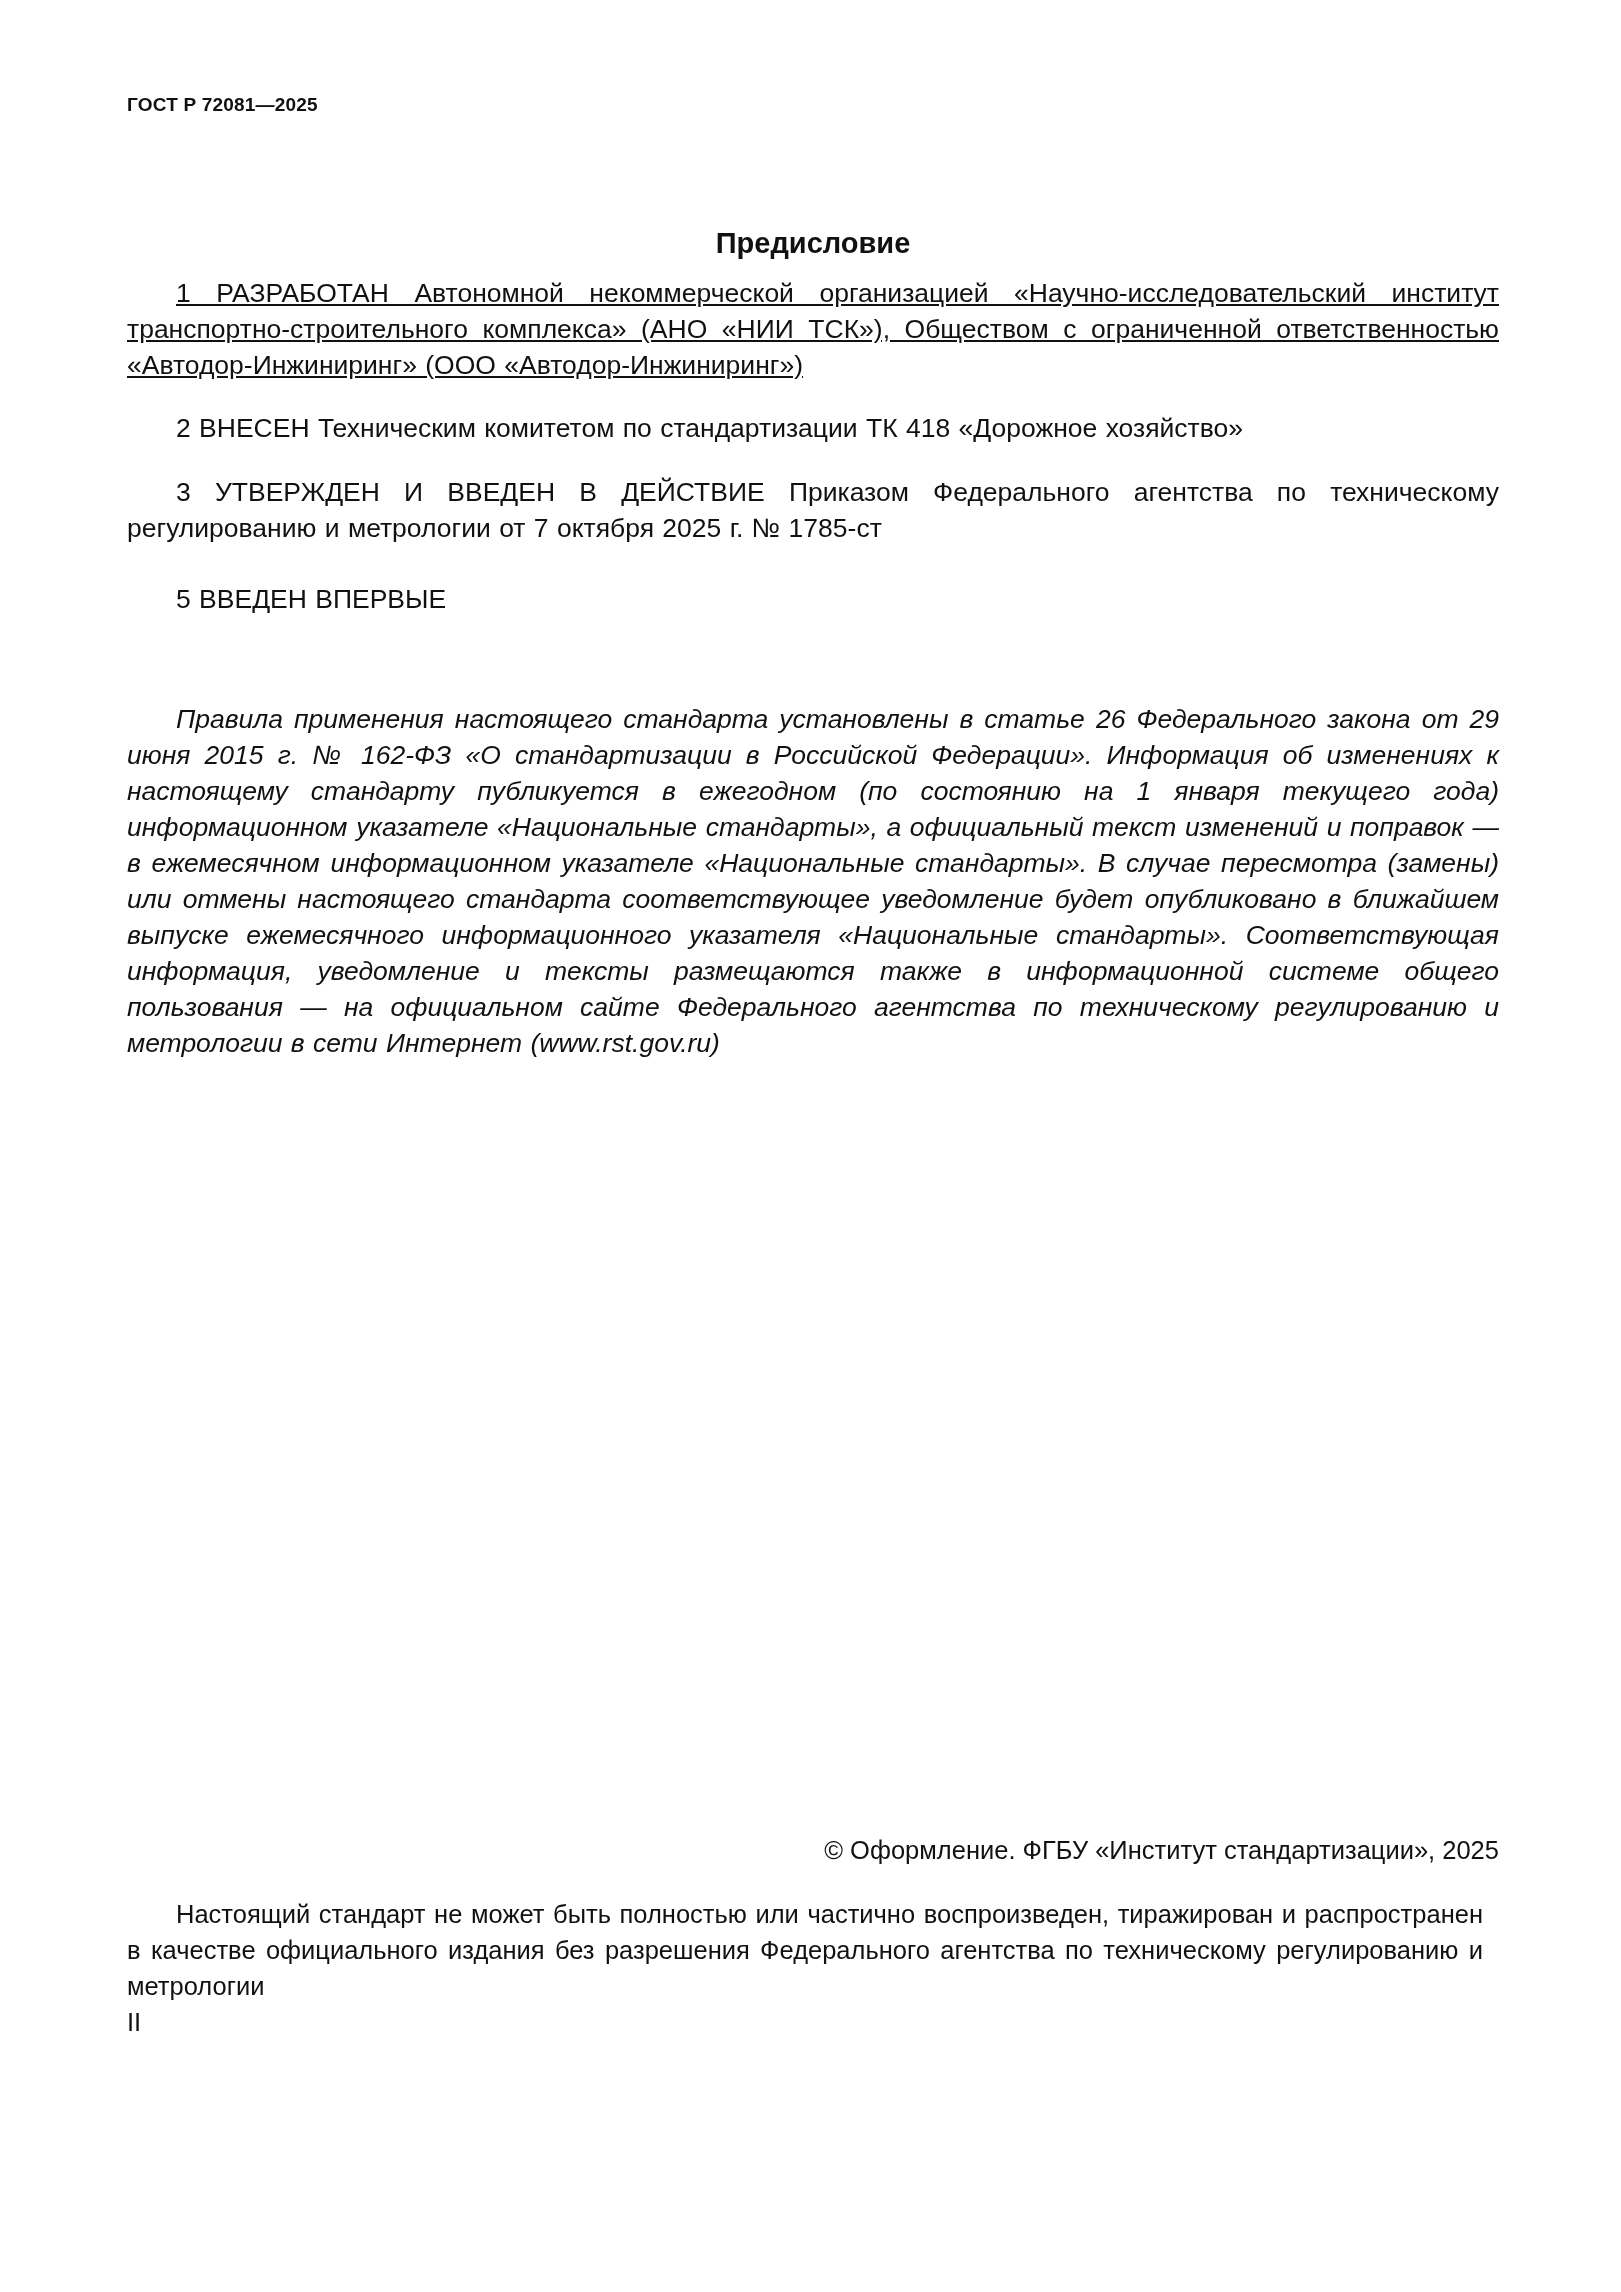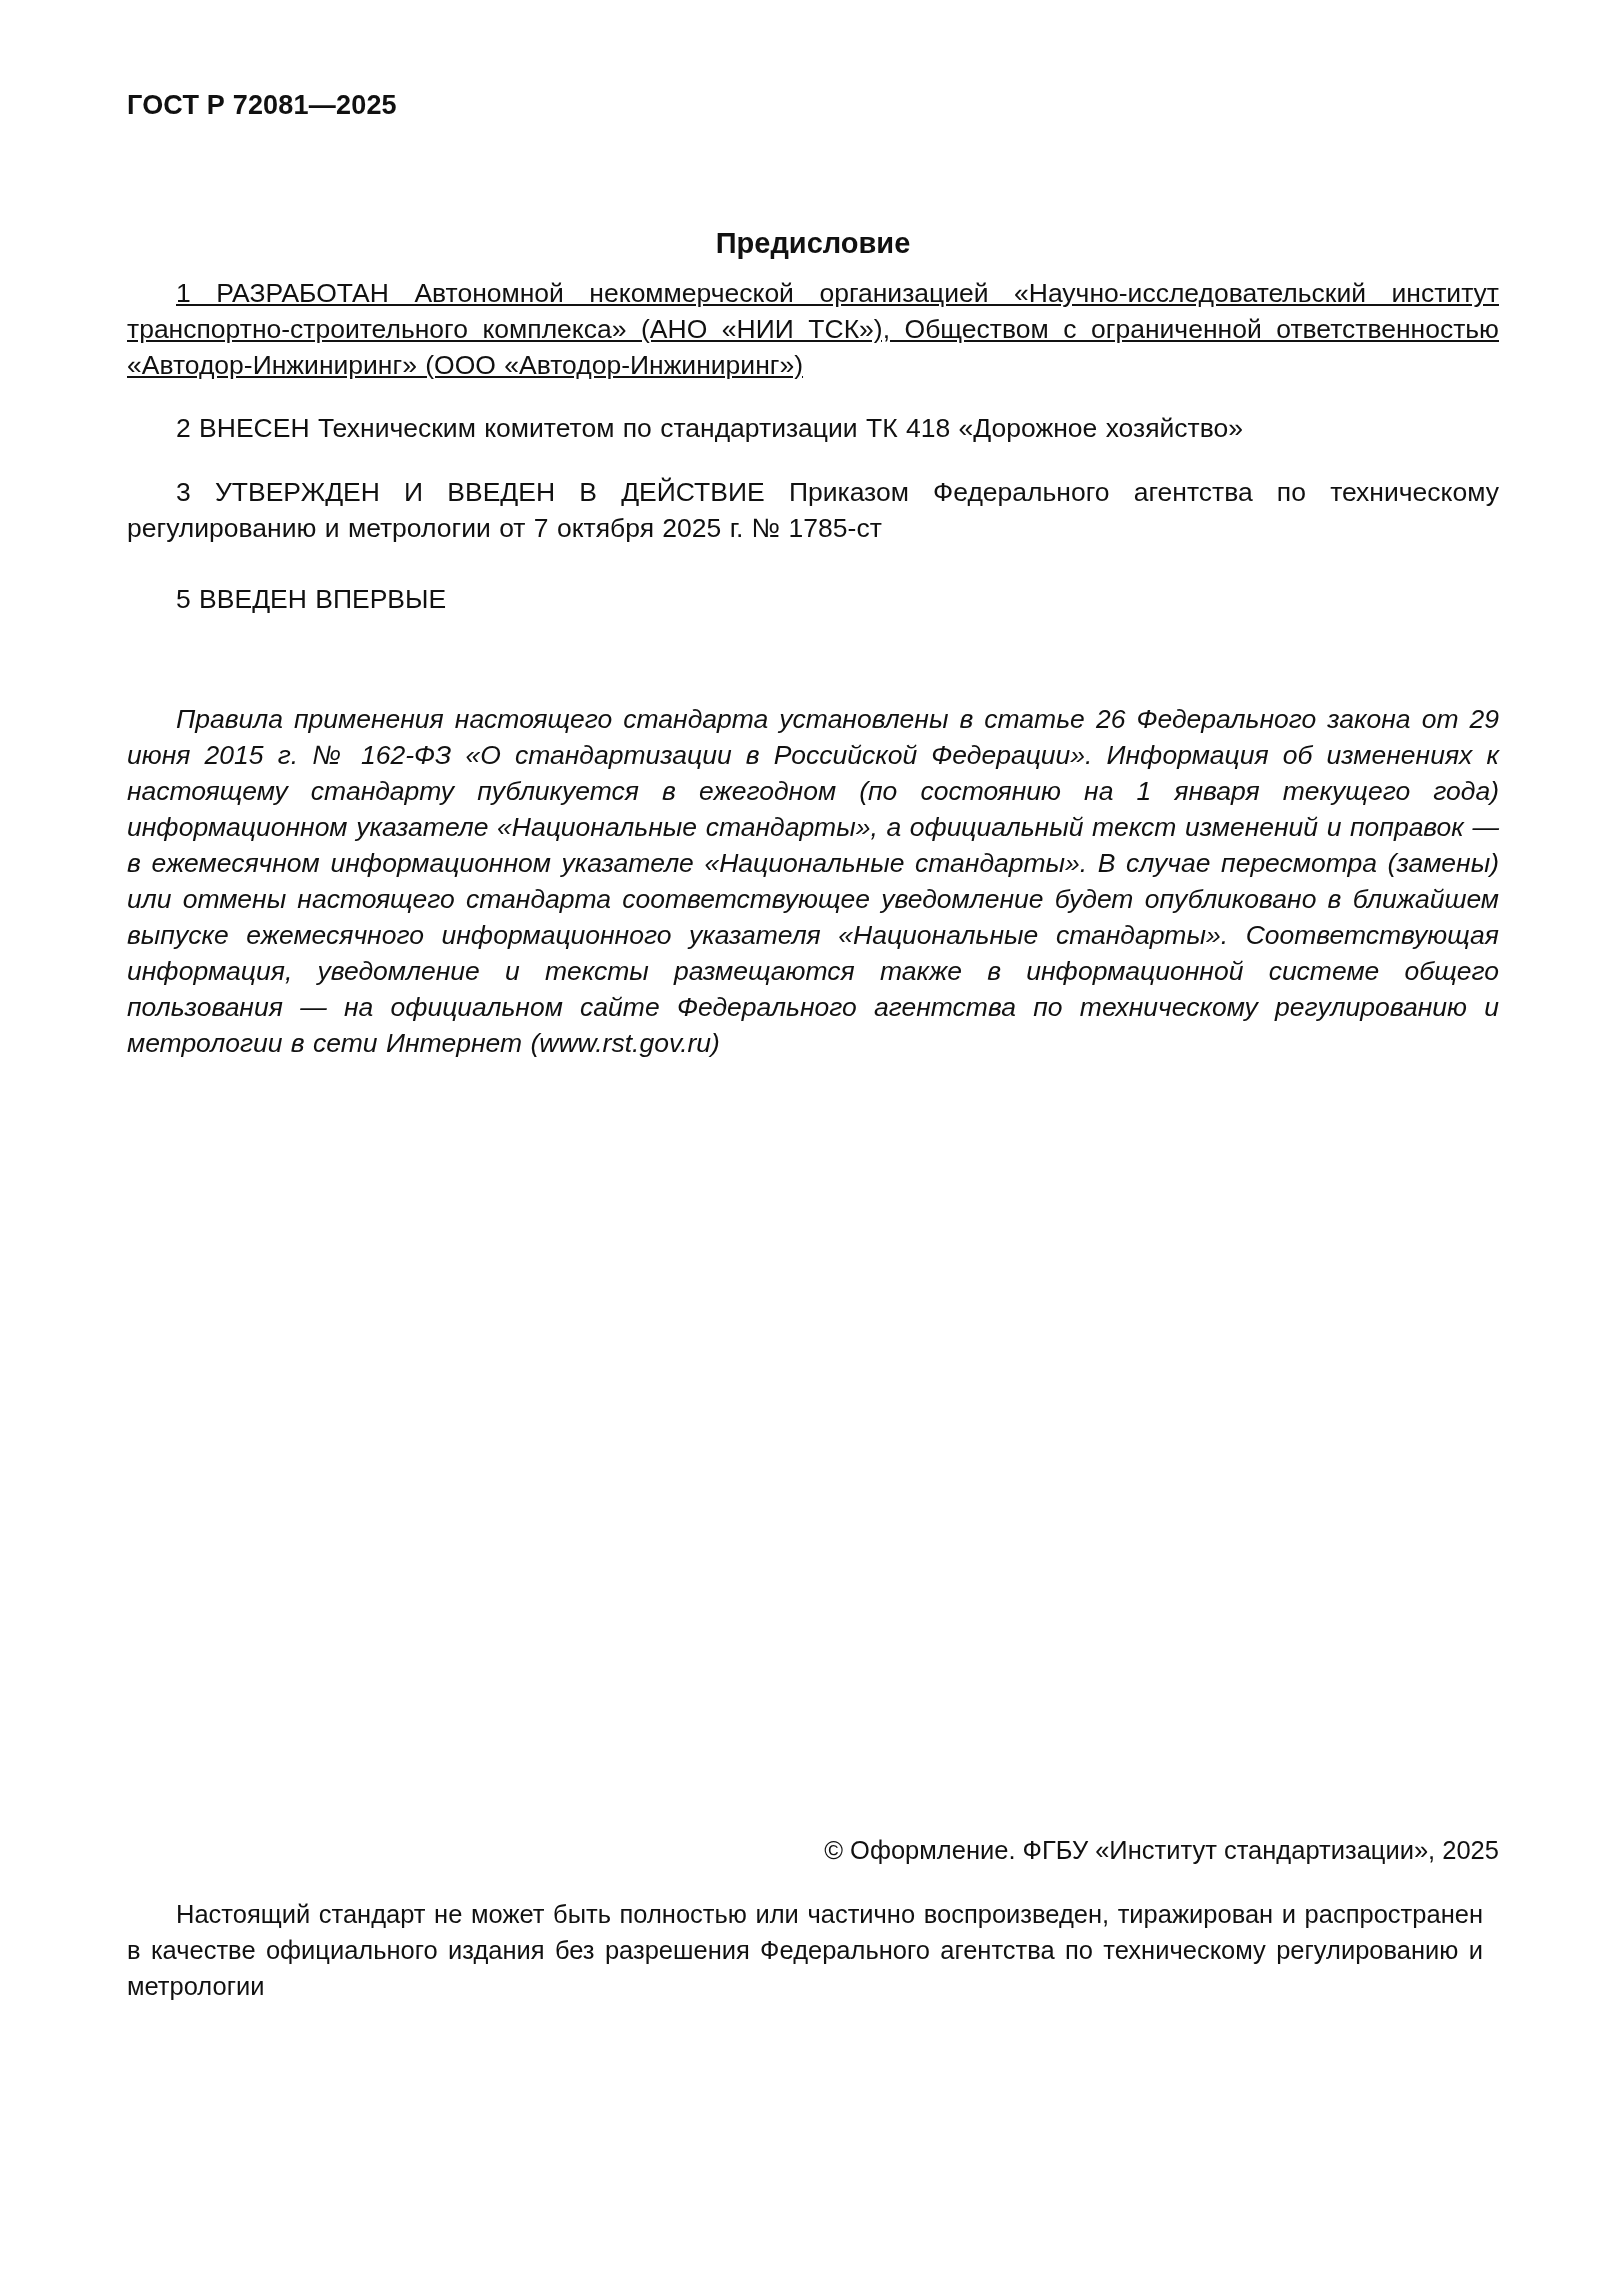--- a/index.html
+++ b/index.html
@@ -12,21 +12,21 @@
     width: 1621px;
     height: 2293px;
     background: #ffffff;
     color: #111111;
     font-family: "Liberation Sans", sans-serif;
     box-sizing: border-box;
     padding: 90px 122px 0 127px;
     overflow: hidden;
   }
   .doc-code {
-    font-size: 27px;
+    font-size: 19px;
     font-weight: bold;
     line-height: 30px;
     letter-spacing: 0.2px;
   }
   .section-title {
     margin: 106px 0 0 0;
     font-size: 29px;
     font-weight: bold;
     text-align: center;
     line-height: 34px;
@@ -98,16 +98,17 @@
 
   <p class="body-par item4">5  ВВЕДЕН ВПЕРВЫЕ</p>
 
   <p class="legal-notice">Правила применения настоящего стандарта установлены в статье 26 Федерального закона от 29 июня 2015 г. № 162-ФЗ «О стандартизации в Российской Федерации». Информация об изменениях к настоящему стандарту публикуется в ежегодном (по состоянию на 1 января текущего года) информационном указателе «Национальные стандарты», а официальный текст изменений и поправок — в ежемесячном информационном указателе «Национальные стандарты». В случае пересмотра (замены) или отмены настоящего стандарта соответствующее уведомление будет опубликовано в ближайшем выпуске ежемесячного информационного указателя «Национальные стандарты». Соответствующая информация, уведомление и тексты размещаются также в информационной системе общего пользования — на официальном сайте Федерального агентства по техническому регулированию и метрологии в сети Интернет (www.rst.gov.ru)</p>
 
   <div class="bottom-block">
     <div class="copyright-line">© Оформление. ФГБУ «Институт стандартизации», 2025</div>
 
     <p class="distribution-notice">Настоящий стандарт не может быть полностью или частично воспроизведен, тиражирован и распространен в качестве официального издания без разрешения Федерального агентства по техническому регулированию и метрологии</p>
 
+    <div class="page-number">II</div>
   </div>
 
 </div>
 
 
 </body></html>

